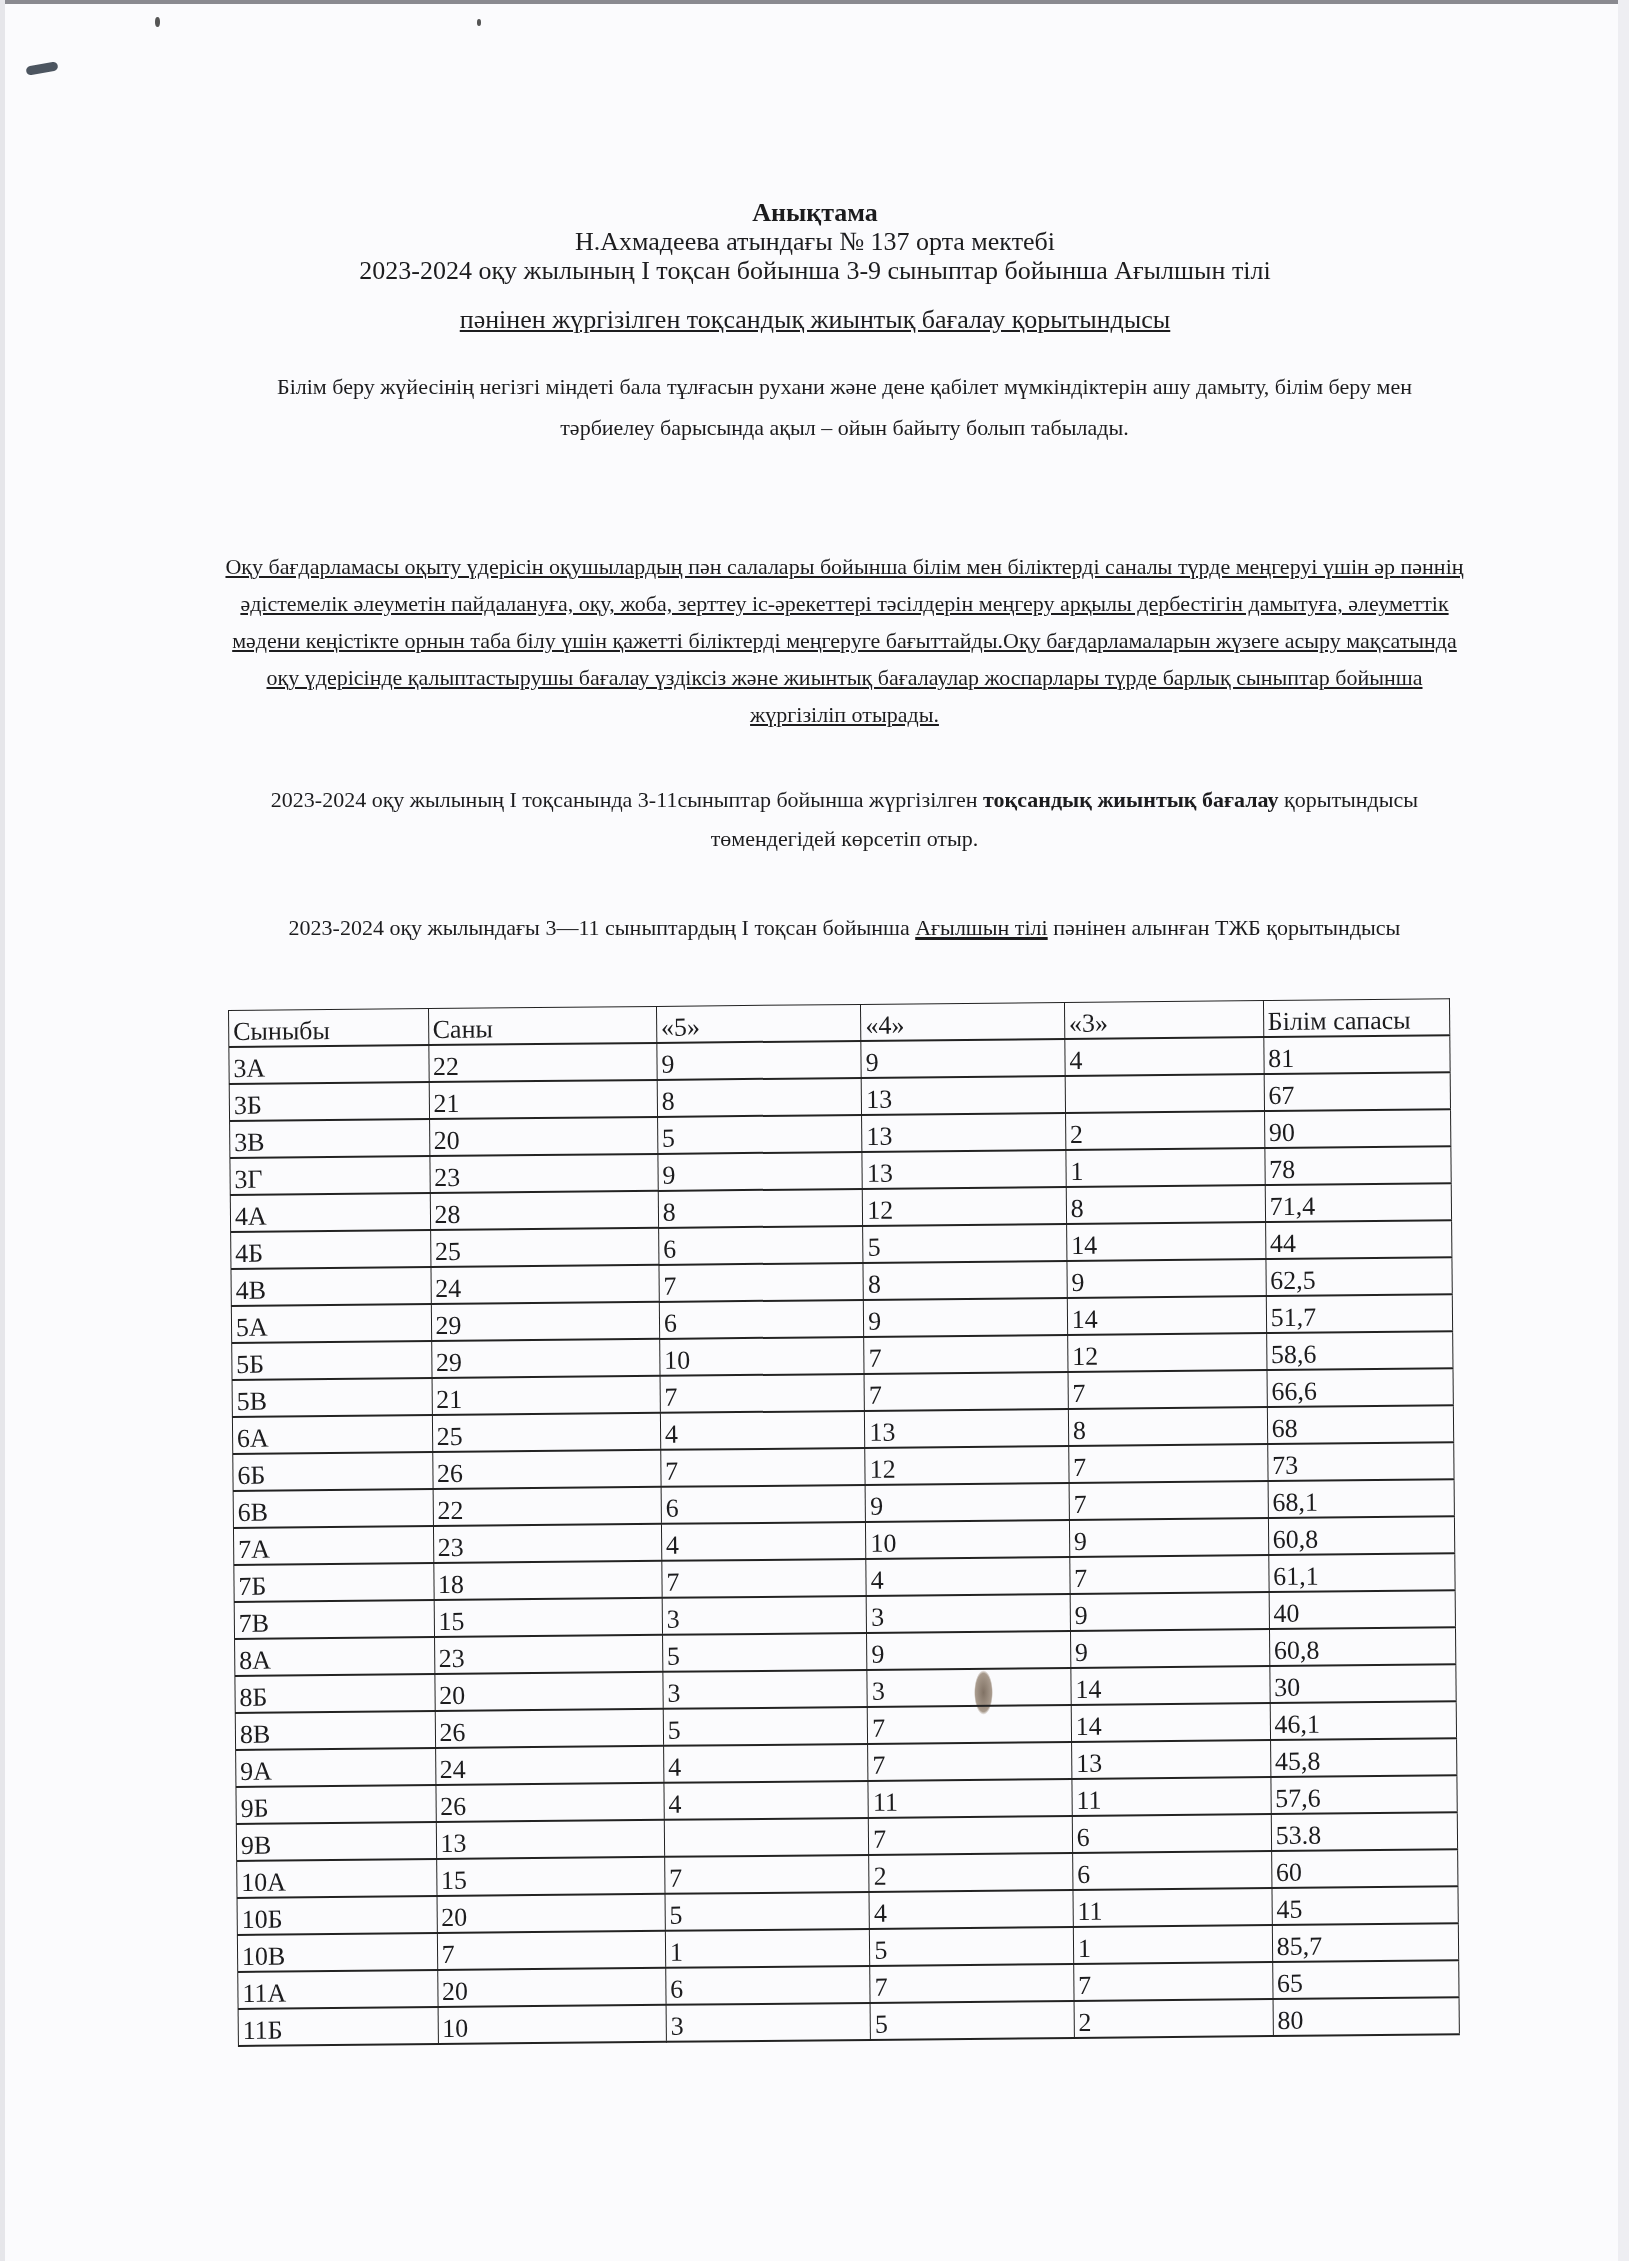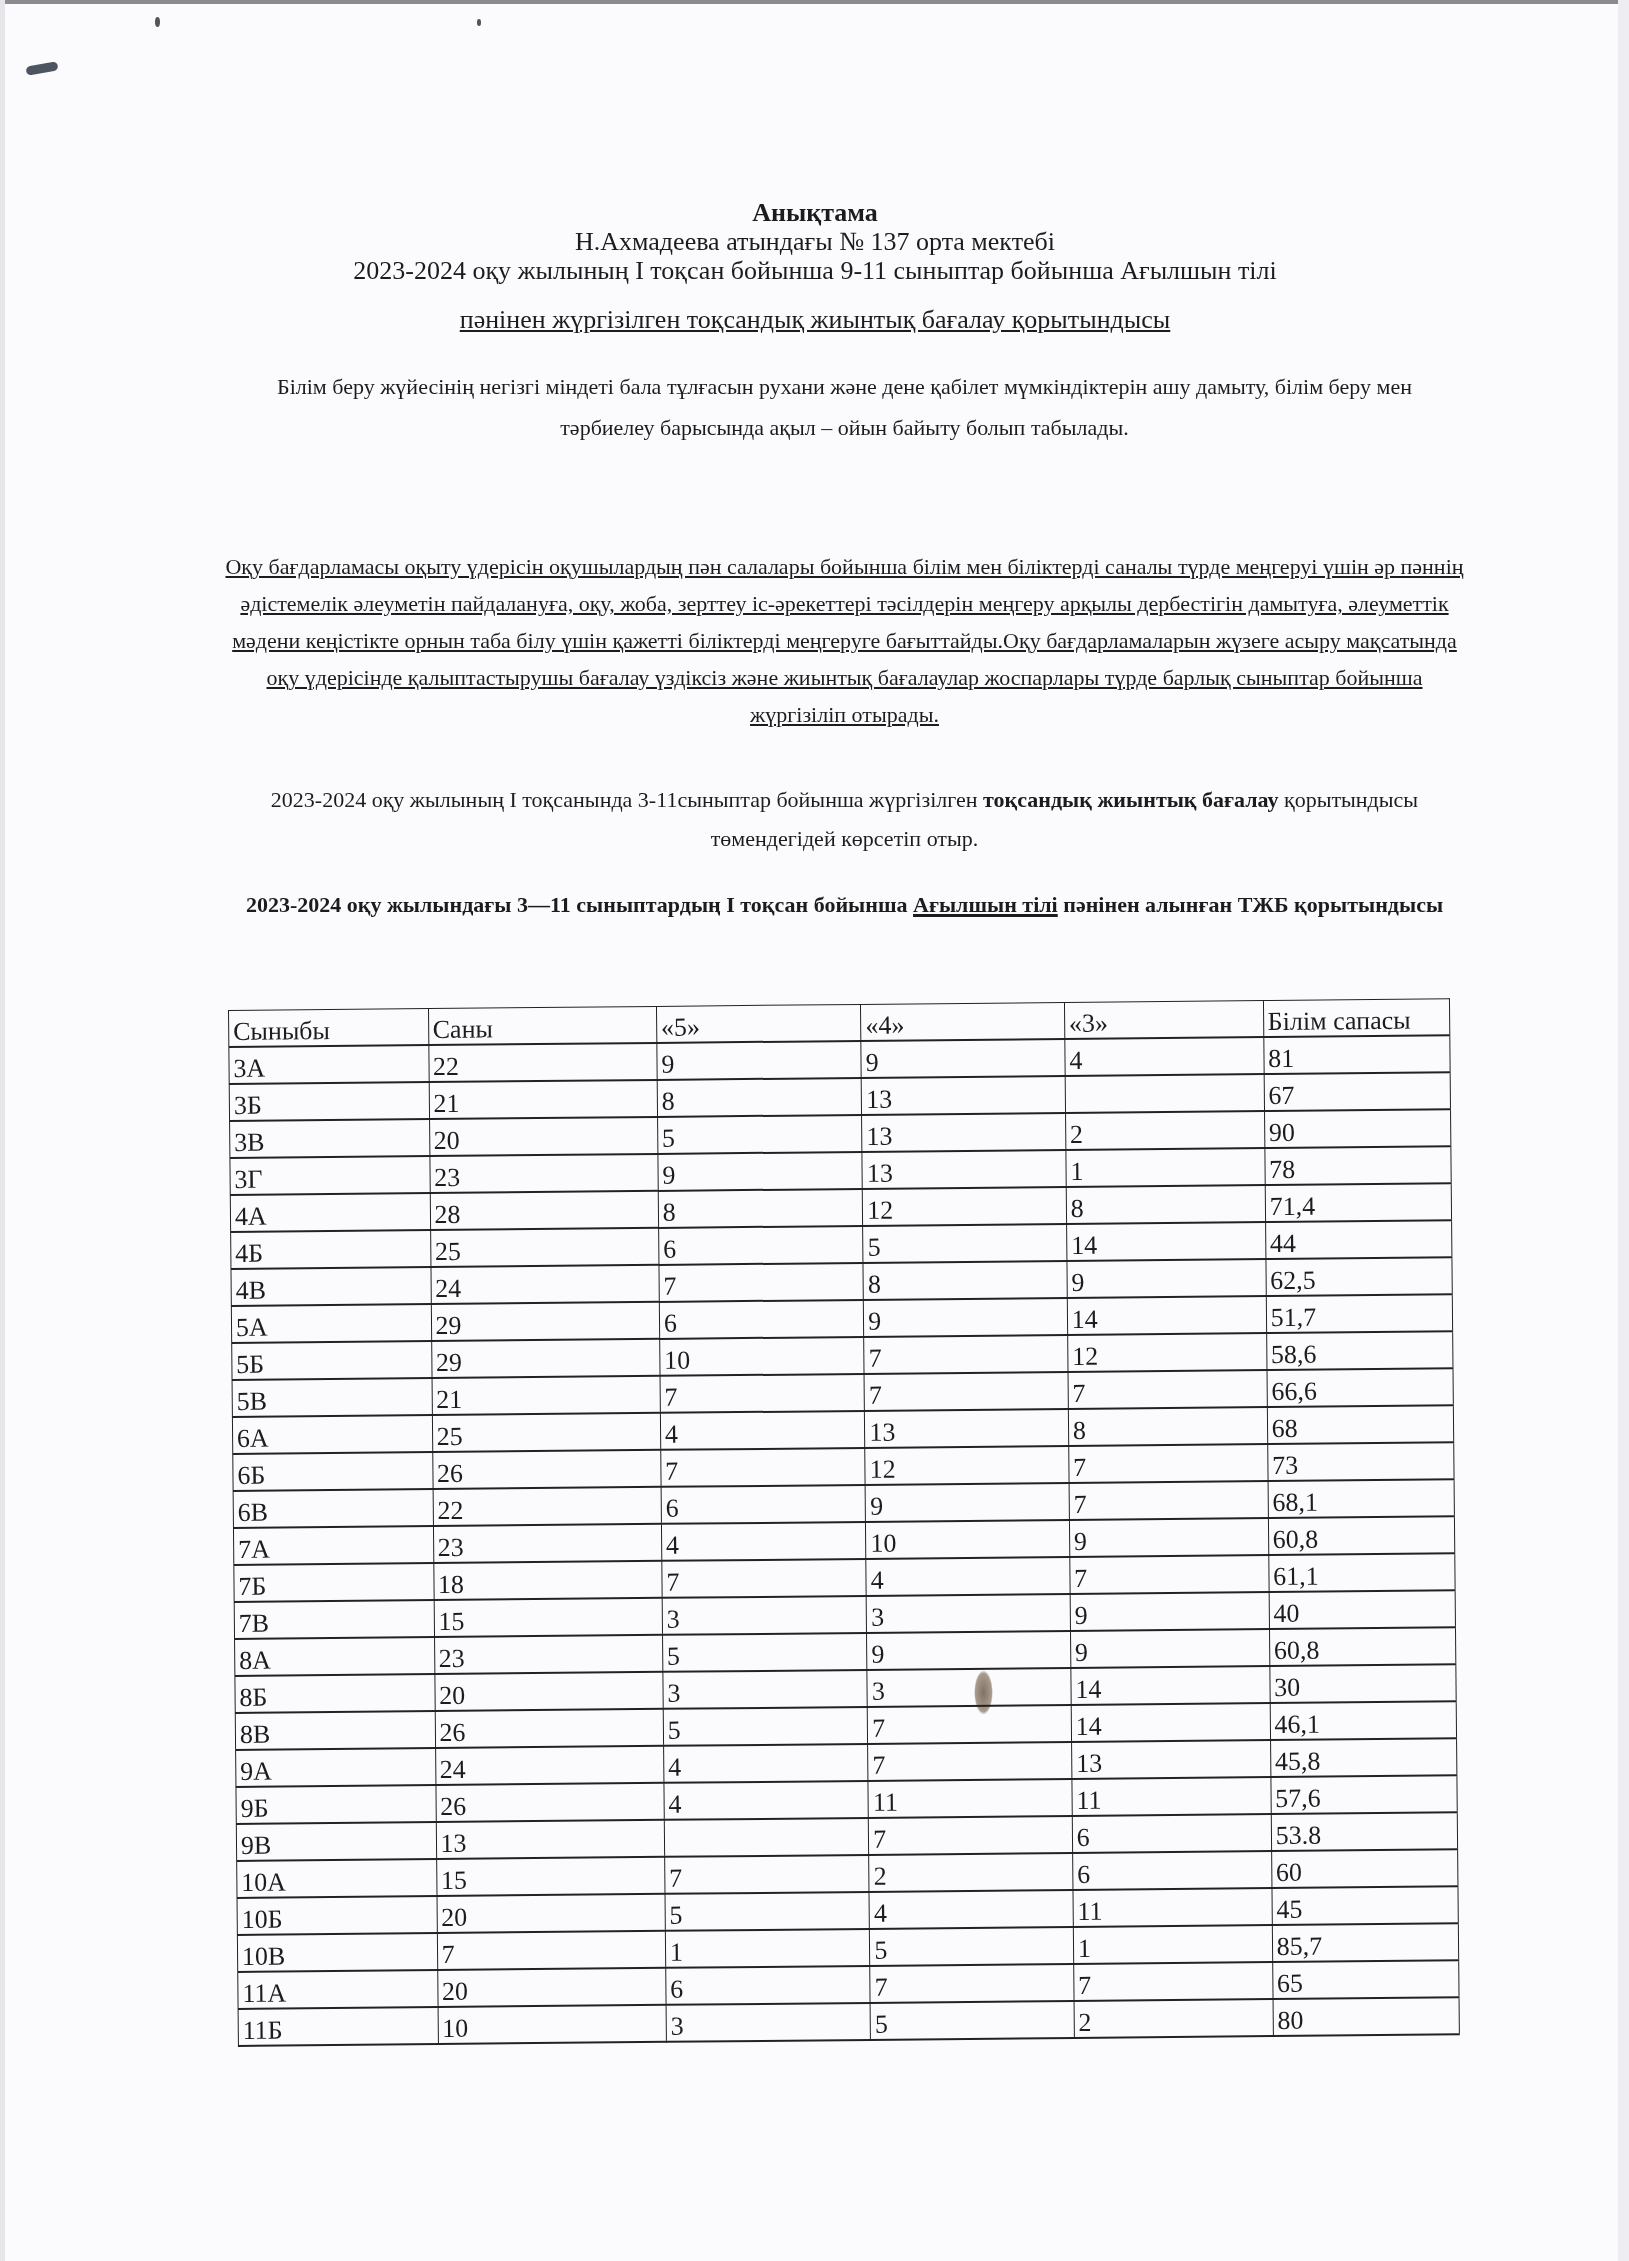--- a/index.html
+++ b/index.html
@@ -22,21 +22,21 @@
   .underline { text-decoration: underline; text-decoration-thickness: 2.6px; }
   .para { position: absolute; font-size: 22px; line-height: 41px; text-align: center; }
 
   #doc-title { top: 197px; }
   #school { top: 211px; }
   #title-1 { top: 255px; }
   #title-2 { top: 304px; text-decoration: underline; }
   #para1 { left: 232px; width: 1225px; top: 366px; }
   #para2 { left: 219px; width: 1251px; top: 548px; line-height: 37px; text-decoration: underline; }
   #para3 { left: 219px; width: 1251px; top: 780px; line-height: 39px; text-align: center; }
-  #table-title { left: 219px; width: 1251px; top: 885px; line-height: 39px; font-weight: bold; }
+  #table-title { left: 219px; width: 1251px; top: 908px; line-height: 39px; font-weight: normal; }
 
   table.results {
     position: absolute; left: 228px; top: 1010px;
     width: 1222px; border-collapse: collapse;
     font-size: 26px; transform: rotate(-0.55deg); transform-origin: left top;
   }
   table.results td, table.results th {
     border: 1.3px solid #222; height: 35px; padding: 0 3.9px;
     text-align: left; vertical-align: bottom; font-weight: normal; line-height: 28px;
   }
@@ -50,21 +50,21 @@
 <div class="page-edge-top"></div>
 <div class="page-edge-left"></div>
 <div class="page-edge-right"></div>
 <div class="staple"></div>
 <div class="speck" style="left:155px;top:17px;width:5.2px;height:10.3px;"></div>
 <div class="speck" style="left:477px;top:19.3px;width:3.9px;height:6.4px;"></div>
 <div class="stain"></div>
 
 <div class="line bold" id="doc-title">Анықтама</div>
 <div class="line" id="school" style="top:213px;margin-top:13px;">Н.Ахмадеева атындағы № 137 орта мектебі</div>
-<div class="line" id="title-1">2023-2024 оқу жылының І тоқсан бойынша  9-11 сыныптар бойынша  Ағылшын тілі</div>
+<div class="line" id="title-1">2023-2024 оқу жылының І тоқсан бойынша  3-9 сыныптар бойынша  Ағылшын тілі</div>
 <div class="line" id="title-2">пәнінен жүргізілген тоқсандық жиынтық бағалау қорытындысы</div>
 
 <div class="para" id="para1">Білім беру жүйесінің негізгі міндеті бала тұлғасын рухани және дене қабілет мүмкіндіктерін ашу дамыту, білім беру мен тәрбиелеу барысында ақыл – ойын байыту болып табылады.</div>
 <div class="para" id="para2">Оқу бағдарламасы оқыту үдерісін оқушылардың пән салалары бойынша білім мен біліктерді саналы түрде меңгеруі үшін әр пәннің әдістемелік әлеуметін пайдалануға, оқу, жоба, зерттеу  іс-әрекеттері тәсілдерін меңгеру арқылы дербестігін дамытуға, әлеуметтік мәдени кеңістікте орнын таба білу үшін қажетті біліктерді меңгеруге бағыттайды.Оқу бағдарламаларын жүзеге асыру мақсатында оқу үдерісінде қалыптастырушы бағалау үздіксіз және жиынтық бағалаулар жоспарлары түрде барлық сыныптар бойынша жүргізіліп отырады.</div>
 
 <div class="para" id="para3">
   <span>2023-2024 оқу жылының І тоқсанында 3-11сыныптар бойынша жүргізілген </span><span class="bold">тоқсандық жиынтық бағалау</span><span> қорытындысы төмендегідей көрсетіп отыр.</span>
 </div>
 
 <div class="para" id="table-title">

